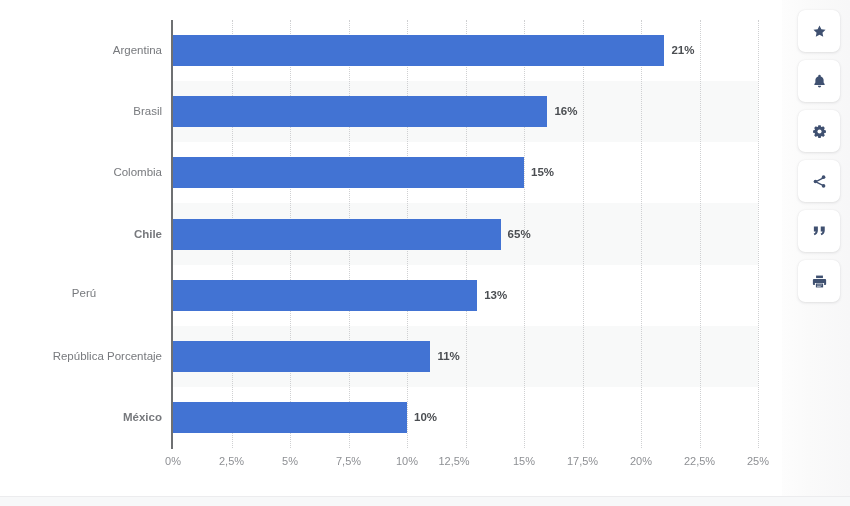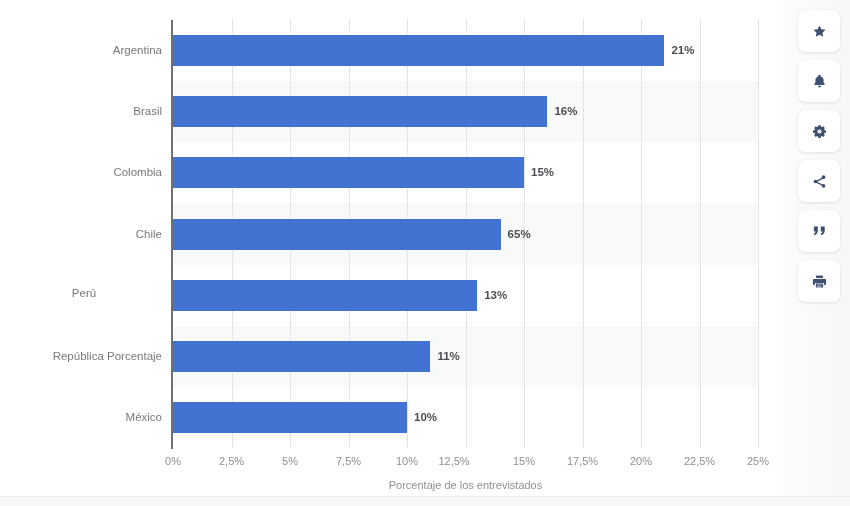--- a/index.html
+++ b/index.html
@@ -214,41 +214,40 @@
         <div class="bar" style="top: 381.929px; width: 234px; background: rgb(66, 115, 211);"></div>
         <div class="value-label" style="top: 381.929px; left: 241px;">10%</div>
       </div>
 
     <div id="axis-spine"></div>
 
     <div id="cat-labels">
         <div class="cat-label" style="top: 76.2143px;">Brasil</div>
         <div class="cat-label" style="top: 15.0714px;">Argentina</div>
         <div class="cat-label" style="top: 137.357px;">Colombia</div>
-        <div class="cat-label" style="top: 198.5px;">Chile</div>
+        <div class="cat-label" style="top: 198.5px; font-weight: bold;">Chile</div>
         <div class="cat-label" style="top: 258px; text-align: center;">Perú</div>
         <div class="cat-label" style="top: 320.786px;">República Porcentaje</div>
-        <div class="cat-label" style="top: 381.929px;">México</div>
+        <div class="cat-label" style="top: 381.929px; font-weight: bold;">México</div>
       </div>
 
     <div id="xticks">
         <div class="xtick" style="left: 0px;">0%</div>
         <div class="xtick" style="left: 58.5px;">2,5%</div>
         <div class="xtick" style="left: 117px;">5%</div>
         <div class="xtick" style="left: 175.5px;">7,5%</div>
         <div class="xtick" style="left: 234px;">10%</div>
         <div class="xtick" style="left: 281px;">12,5%</div>
         <div class="xtick" style="left: 351px;">15%</div>
         <div class="xtick" style="left: 409.5px;">17,5%</div>
         <div class="xtick" style="left: 468px;">20%</div>
         <div class="xtick" style="left: 526.5px;">22,5%</div>
         <div class="xtick" style="left: 585px;">25%</div>
       </div>
 
-    <div id="xtitle">Porcentaje de los entrevistados</div>
   </div>
 
   <div id="toolbar">
 
     <div class="tool-btn">
       <span>
         <svg width="15" height="15" viewBox="0 0 24 24">
           <path class="tool-ico" d="M12 2.2l2.95 6.1 6.7.92-4.9 4.66 1.2 6.62L12 17.3l-5.95 3.2 1.2-6.62-4.9-4.66 6.7-.92z"></path>
         </svg>
       </span>

